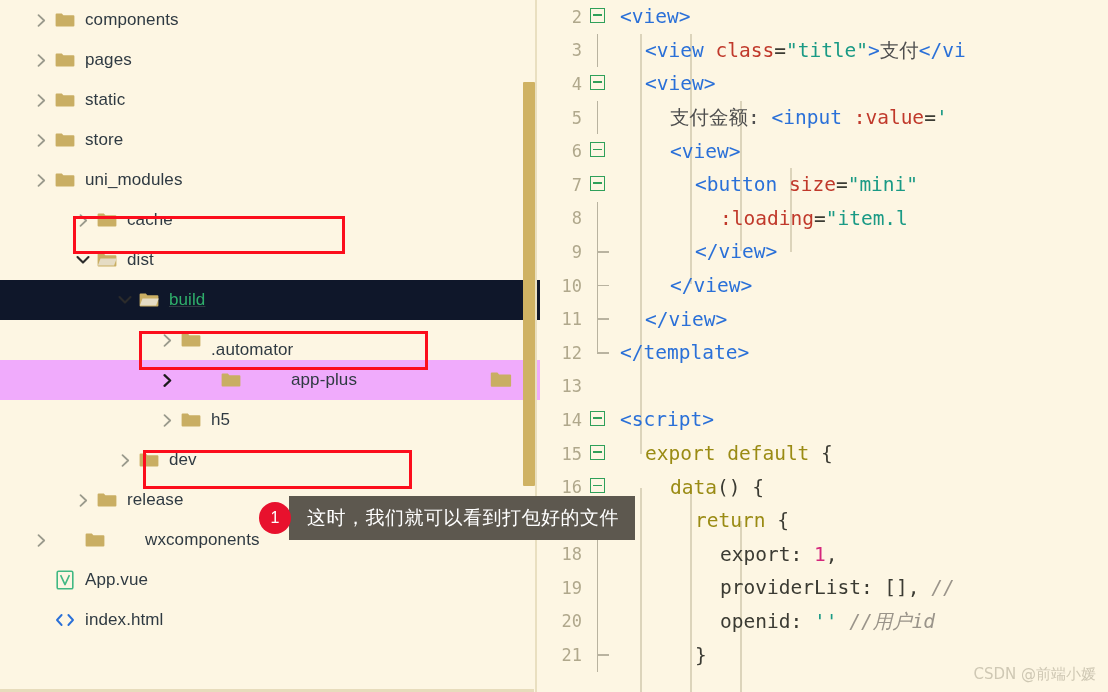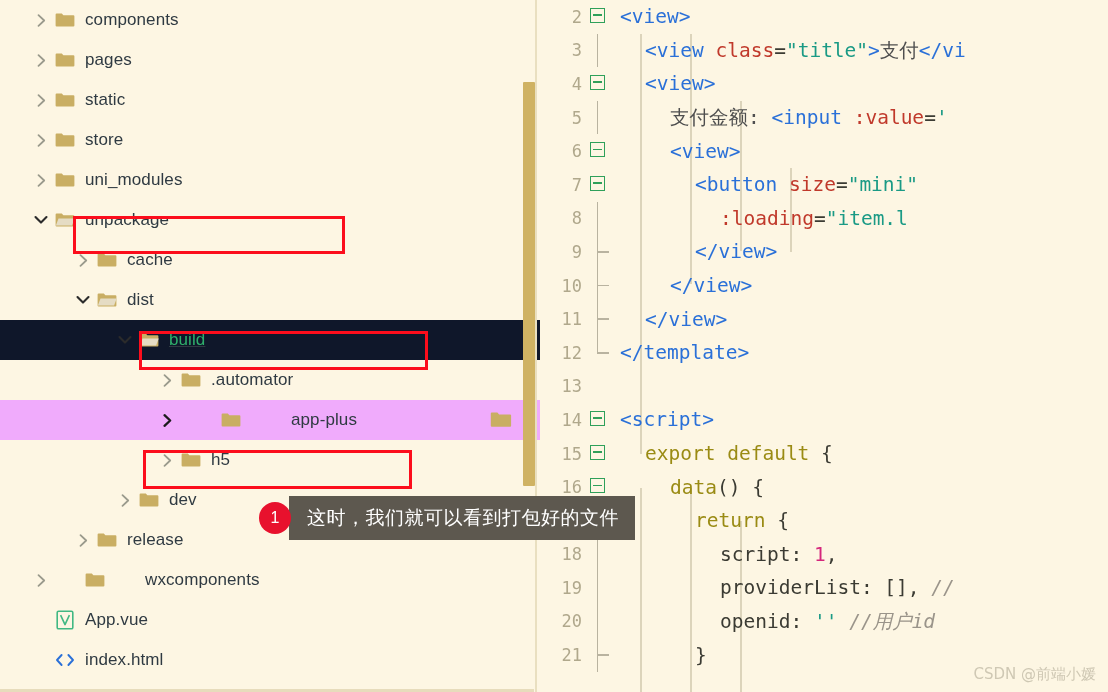--- a/index.html
+++ b/index.html
@@ -224,34 +224,20 @@
               <path d="M3.5 2.2 L9.2 7.5 L3.5 12.8" fill="none" stroke="currentColor" stroke-width="1.8" stroke-linecap="round" stroke-linejoin="round"></path>
             </svg>
           </div>
           <div class="ficon">
             <svg width="20" height="16" viewBox="0 0 20 16" aria-hidden="true">
               <path d="M0.6 2.4 a1 1 0 0 1 1-1 h5.2 l1.6 1.9 h10 a1 1 0 0 1 1 1 v9.3 a1 1 0 0 1 -1 1 h-16.8 a1 1 0 0 1 -1 -1 z" fill="#c9ae63"></path>
             </svg>
           </div>
           <span class="lbl">uni_modules</span>
         </div>
-        <div class="row" style="padding-left: 30px;">
-          <div class="twisty dark">
-            <svg width="16" height="14" viewBox="0 0 16 14" aria-hidden="true">
-              <path d="M2.5 4 L8 9.6 L13.5 4" fill="none" stroke="currentColor" stroke-width="2.1" stroke-linecap="round" stroke-linejoin="round"></path>
-            </svg>
-          </div>
-          <div class="ficon">
-            <svg width="20" height="16" viewBox="0 0 20 16" aria-hidden="true">
-              <path d="M0.6 2.4 a1 1 0 0 1 1-1 h5.2 l1.6 1.9 h10 a1 1 0 0 1 1 1 v9.3 a1 1 0 0 1 -1 1 h-16.8 a1 1 0 0 1 -1 -1 z" fill="#c9ae63"></path>
-              <path d="M0.9 13.6 l2.6 -7.0 h16.2 l-2.6 7.0 z" fill="#e5dcc4"></path>
-            </svg>
-          </div>
-          <span class="lbl">unpackage</span>
-        </div>
         <div class="row" style="padding-left: 72px;">
           <div class="twisty">
             <svg width="13" height="15" viewBox="0 0 13 15" aria-hidden="true">
               <path d="M3.5 2.2 L9.2 7.5 L3.5 12.8" fill="none" stroke="currentColor" stroke-width="1.8" stroke-linecap="round" stroke-linejoin="round"></path>
             </svg>
           </div>
           <div class="ficon">
             <svg width="20" height="16" viewBox="0 0 20 16" aria-hidden="true">
               <path d="M0.6 2.4 a1 1 0 0 1 1-1 h5.2 l1.6 1.9 h10 a1 1 0 0 1 1 1 v9.3 a1 1 0 0 1 -1 1 h-16.8 a1 1 0 0 1 -1 -1 z" fill="#c9ae63"></path>
             </svg>
@@ -279,21 +265,21 @@
             </svg>
           </div>
           <div class="ficon">
             <svg width="20" height="16" viewBox="0 0 20 16" aria-hidden="true">
               <path d="M0.6 2.4 a1 1 0 0 1 1-1 h5.2 l1.6 1.9 h10 a1 1 0 0 1 1 1 v9.3 a1 1 0 0 1 -1 1 h-16.8 a1 1 0 0 1 -1 -1 z" fill="#c9ae63"></path>
               <path d="M0.9 13.6 l2.6 -7.0 h16.2 l-2.6 7.0 z" fill="#e5dcc4"></path>
             </svg>
           </div>
           <span class="lbl green">build</span>
         </div>
-        <div class="row" style="padding-left: 156px;">
+        <div class="row" style="padding-left: 156px; align-items: flex-end;">
           <div class="twisty">
             <svg width="13" height="15" viewBox="0 0 13 15" aria-hidden="true">
               <path d="M3.5 2.2 L9.2 7.5 L3.5 12.8" fill="none" stroke="currentColor" stroke-width="1.8" stroke-linecap="round" stroke-linejoin="round"></path>
             </svg>
           </div>
           <div class="ficon">
             <svg width="20" height="16" viewBox="0 0 20 16" aria-hidden="true">
               <path d="M0.6 2.4 a1 1 0 0 1 1-1 h5.2 l1.6 1.9 h10 a1 1 0 0 1 1 1 v9.3 a1 1 0 0 1 -1 1 h-16.8 a1 1 0 0 1 -1 -1 z" fill="#c9ae63"></path>
             </svg>
           </div>
@@ -418,21 +404,21 @@
         <div class="cline"><div class="gutter-num">8</div><div class="fold"><span class="vline"></span></div><div class="ctext" style="padding-left: 108px;"><span class="t-attr">:loading</span><span class="t-plain">=</span><span class="t-str">"item.l</span></div></div>
         <div class="cline"><div class="gutter-num">9</div><div class="fold"><span class="vline"></span><span class="elbow-h"></span></div><div class="ctext" style="padding-left: 83px;"><span class="t-tag">&lt;/view&gt;</span></div></div>
         <div class="cline"><div class="gutter-num">10</div><div class="fold"><span class="vline"></span><span class="elbow-h"></span></div><div class="ctext" style="padding-left: 58px;"><span class="t-tag">&lt;/view&gt;</span></div></div>
         <div class="cline"><div class="gutter-num">11</div><div class="fold"><span class="vline"></span><span class="elbow-h"></span></div><div class="ctext" style="padding-left: 33px;"><span class="t-tag">&lt;/view&gt;</span></div></div>
         <div class="cline"><div class="gutter-num">12</div><div class="fold"><span class="elbow-end"></span><span class="elbow-h"></span></div><div class="ctext" style="padding-left: 8px;"><span class="t-tag">&lt;/template&gt;</span></div></div>
         <div class="cline"><div class="gutter-num">13</div><div class="fold"></div><div class="ctext" style="padding-left: 8px;"></div></div>
         <div class="cline"><div class="gutter-num">14</div><div class="fold"><span class="box"></span></div><div class="ctext" style="padding-left: 8px;"><span class="t-tag">&lt;script&gt;</span></div></div>
         <div class="cline"><div class="gutter-num">15</div><div class="fold"><span class="box"></span></div><div class="ctext" style="padding-left: 33px;"><span class="t-kw">export default</span><span class="t-plain"> {</span></div></div>
         <div class="cline"><div class="gutter-num">16</div><div class="fold"><span class="box"></span></div><div class="ctext" style="padding-left: 58px;"><span class="t-kw">data</span><span class="t-plain">() {</span></div></div>
         <div class="cline"><div class="gutter-num">17</div><div class="fold"><span class="box"></span></div><div class="ctext" style="padding-left: 83px;"><span class="t-kw">return</span><span class="t-plain"> {</span></div></div>
-        <div class="cline"><div class="gutter-num">18</div><div class="fold"><span class="vline"></span></div><div class="ctext" style="padding-left: 108px;"><span class="t-plain">script: </span><span class="t-num">1</span><span class="t-plain">,</span></div></div>
+        <div class="cline"><div class="gutter-num">18</div><div class="fold"><span class="vline"></span></div><div class="ctext" style="padding-left: 108px;"><span class="t-plain">export: </span><span class="t-num">1</span><span class="t-plain">,</span></div></div>
         <div class="cline"><div class="gutter-num">19</div><div class="fold"><span class="vline"></span></div><div class="ctext" style="padding-left: 108px;"><span class="t-plain">providerList: [], </span><span class="t-com">//</span></div></div>
         <div class="cline"><div class="gutter-num">20</div><div class="fold"><span class="vline"></span></div><div class="ctext" style="padding-left: 108px;"><span class="t-plain">openid: </span><span class="t-str2">''</span><span class="t-com"> //用户id</span></div></div>
         <div class="cline"><div class="gutter-num">21</div><div class="fold"><span class="vline"></span><span class="elbow-h"></span></div><div class="ctext" style="padding-left: 83px;"><span class="t-plain">}</span></div></div>
       </div>
     <div id="watermark">CSDN @前端小媛</div>
   </div>
 
   <div id="callout">
     <div id="callout-badge">1</div>
     <div id="callout-bubble">这时，我们就可以看到打包好的文件</div>

